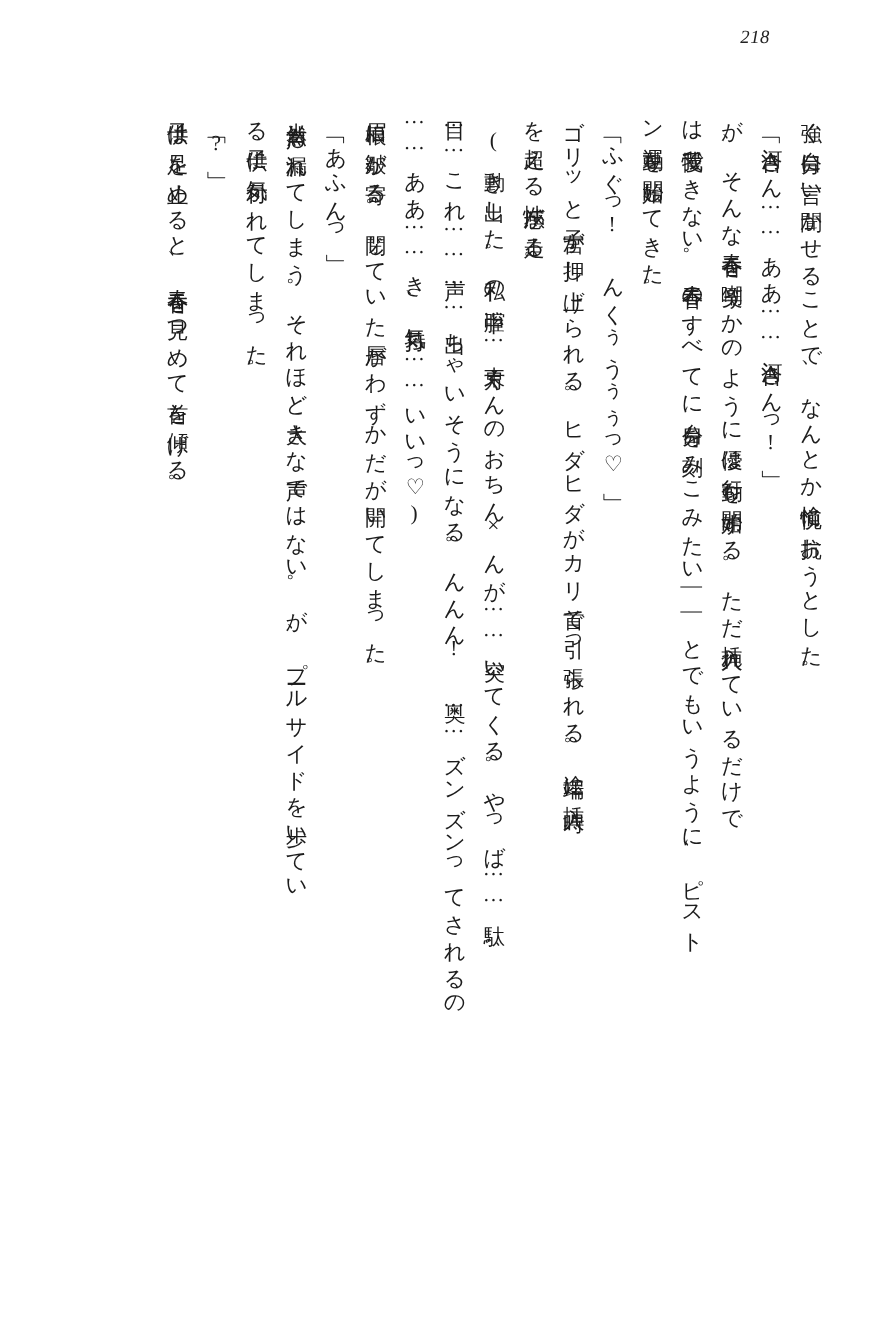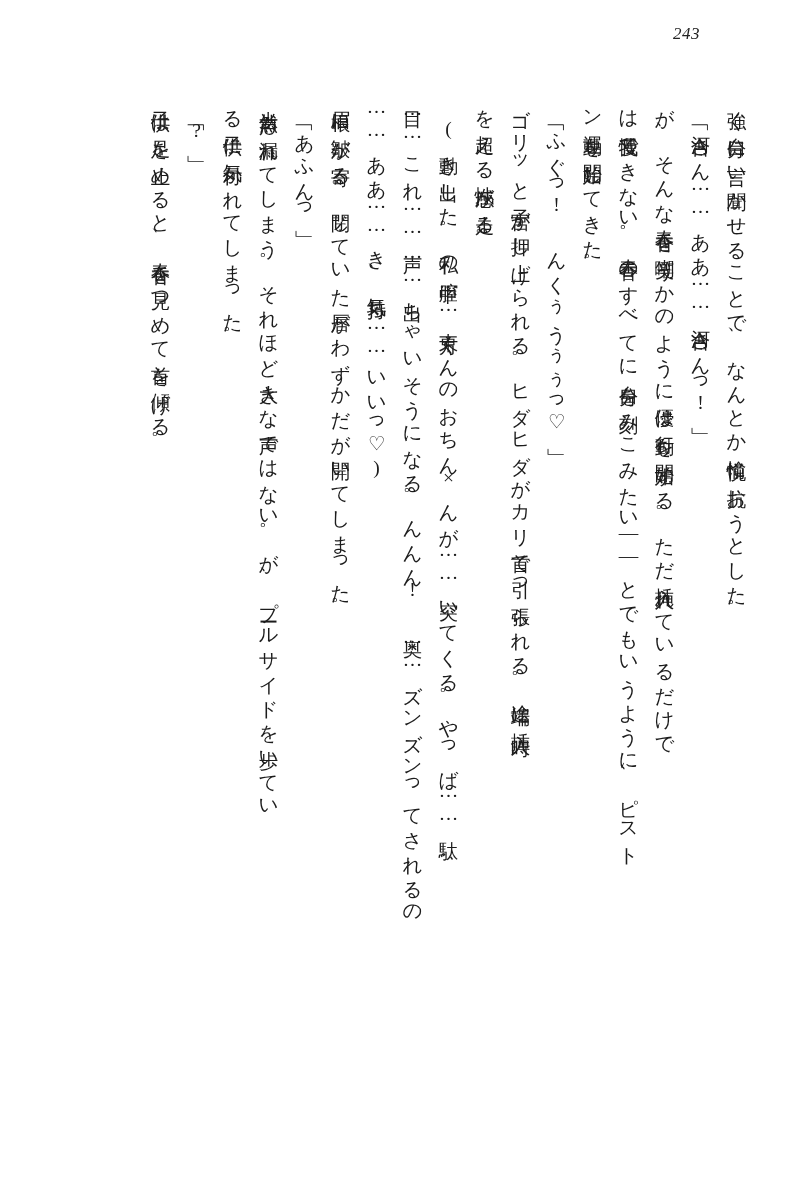--- a/index.html
+++ b/index.html
@@ -58,21 +58,21 @@
   }
   .col.indent {
     padding-top: 22px;
     box-sizing: border-box;
   }
 </style>
 </head>
 <body>
 
 <div class="page">
-  <div class="page-number">243</div>
+  <div class="page-number">218</div>
   <div class="text-body">
     <div class="col">強く自分に言い聞かせることで、なんとか愉悦に抗おうとした。</div>
     <div class="col indent">「河合さん……ああ……河合さんっ!」</div>
     <div class="col">が、そんな春香を嘲笑うかのように優は行動を開始する。ただ挿入れているだけで</div>
     <div class="col">は我慢できない。春香のすべてに自分を刻みこみたい——とでもいうように、ピスト</div>
     <div class="col">ン運動を開始してきた。</div>
     <div class="col indent">「ふぐっ!　んくぅうぅぅっ♡」</div>
     <div class="col">ゴリッと子宮が押し上げられる。ヒダヒダがカリ首で引っ張られる。途端に挿入時</div>
     <div class="col">を超える性感が走る。</div>
     <div class="col indent">(動き出した。私の膣中……東方くんのおちん×んが……突いてくる。やっば……駄</div>

